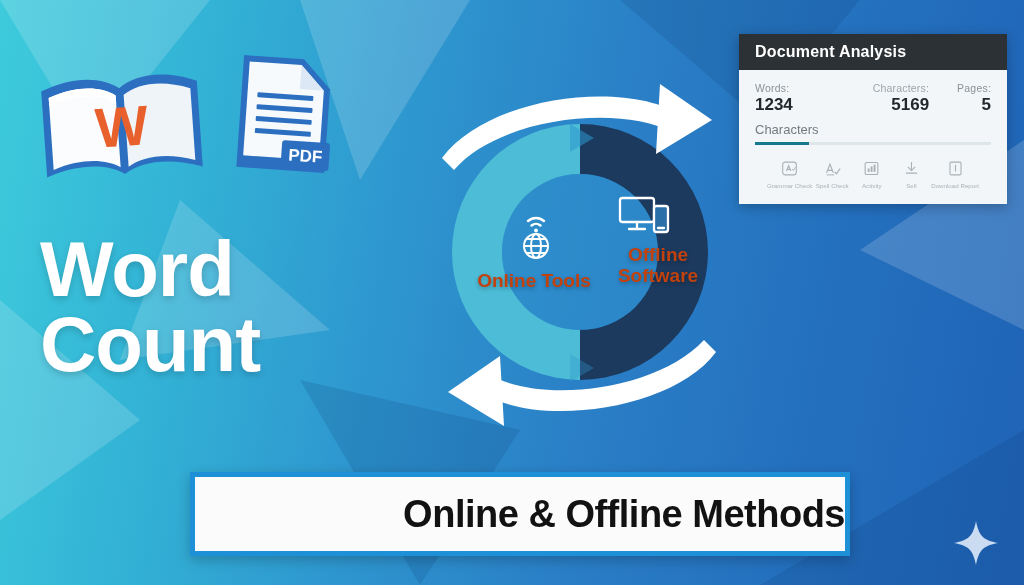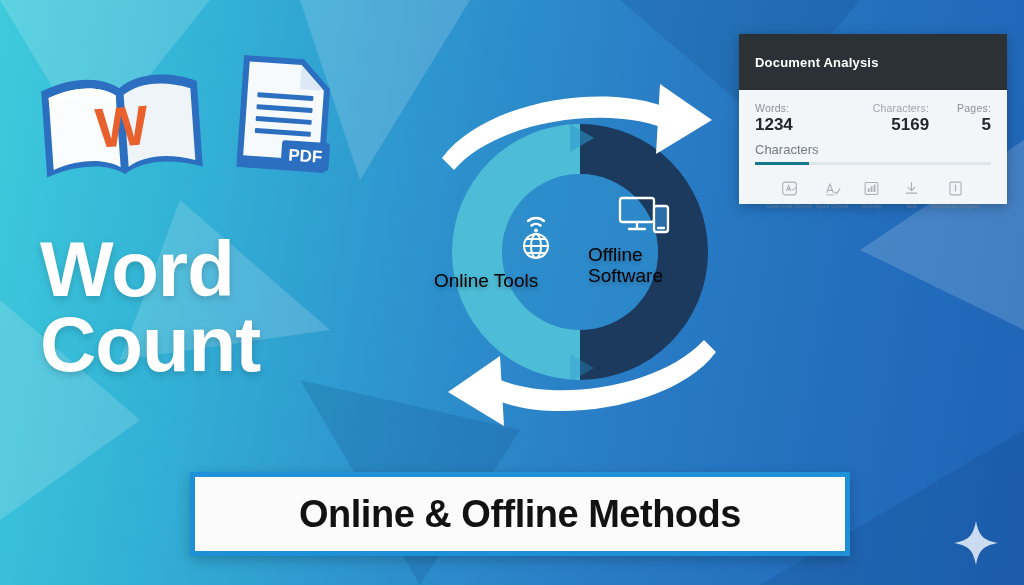--- a/index.html
+++ b/index.html
@@ -24,37 +24,37 @@
 
   
   #doc-icons { position:absolute; left:34px; top:52px; width:300px; height:140px; }
   #book-icon { position:absolute; left:4px; top:16px; transform:rotate(-4deg); }
   #pdf-icon  { position:absolute; left:200px; top:0px; transform:rotate(4deg); }
 
   
   #cycle { position:absolute; left:420px; top:62px; width:320px; height:380px; }
   #cycle svg { display:block; }
   .cyc-label {
-    position:absolute; color:#000000; font-weight:normal; font-size:19px;
-    text-shadow:0 2px 4px rgba(0,0,0,.28); line-height:1.12;
+    position:absolute; color:#c2410c; font-weight:bold; font-size:19px;
+    text-align:center; text-shadow:0 2px 4px rgba(0,0,0,.28); line-height:1.12;
   }
   #label-online  { left:14px; top:208px; width:200px; }
   #label-offline { left:168px; top:182px; width:140px; }
   .cyc-icon { position:absolute; }
   #icon-online  { left:92px; top:148px; }
   #icon-offline { left:198px; top:132px; }
 
   
   #analysis-panel {
     position:absolute; left:739px; top:34px; width:268px; height:170px;
     background:#F2F6F8; box-shadow:0 3px 12px rgba(0,0,0,.26);
   }
   #panel-header {
-    background:#2C3135; color:#fff; height:56px; display:flex; align-items:center;
-    padding:0 16px; font-size:13px; font-weight:bold; letter-spacing:.2px;
+    background:#2C3135; color:#fff; height:36px; display:flex; align-items:center;
+    padding:0 16px; font-size:16px; font-weight:bold; letter-spacing:.2px;
   }
   #panel-body { padding:12px 16px 0 16px; }
   #stats-row { display:flex; align-items:flex-start; }
   .stat { }
   .stat-label { font-size:10.5px; color:#8A9298; letter-spacing:.2px; }
   .stat-value { font-size:17px; font-weight:bold; color:#23282C; margin-top:1px; }
   #stat-words { flex:0 0 auto; }
   #stat-chars { flex:1 1 auto; text-align:right; padding-right:28px; }
   #stat-pages { flex:0 0 auto; text-align:right; }
   #chars-blur { filter:blur(.45px); opacity:.82; }
@@ -69,21 +69,21 @@
   .tool-glyph { height:20px; display:flex; align-items:center; justify-content:center; }
   .tool-label { font-size:6.2px; color:#7E868C; margin-top:4px; filter:blur(.3px); white-space:nowrap; }
 
   
   #banner {
     position:absolute; left:190px; top:472px; width:660px; height:84px;
     background:#1E90D8; padding:5px; box-shadow:0 4px 12px rgba(0,0,0,.22);
   }
   #banner-inner {
     width:100%; height:100%; background:#FBFBFB;
-    display:flex; align-items:center; justify-content:center;
+    display:flex; align-items:center; justify-content:flex-end;
   }
   #banner-text { font-size:38px; font-weight:bold; color:#121212; letter-spacing:-.5px; }
 
   
   #sparkle { position:absolute; left:953px; top:520px; }
 </style>
 </head>
 <body>
 
 <div class="facets">

